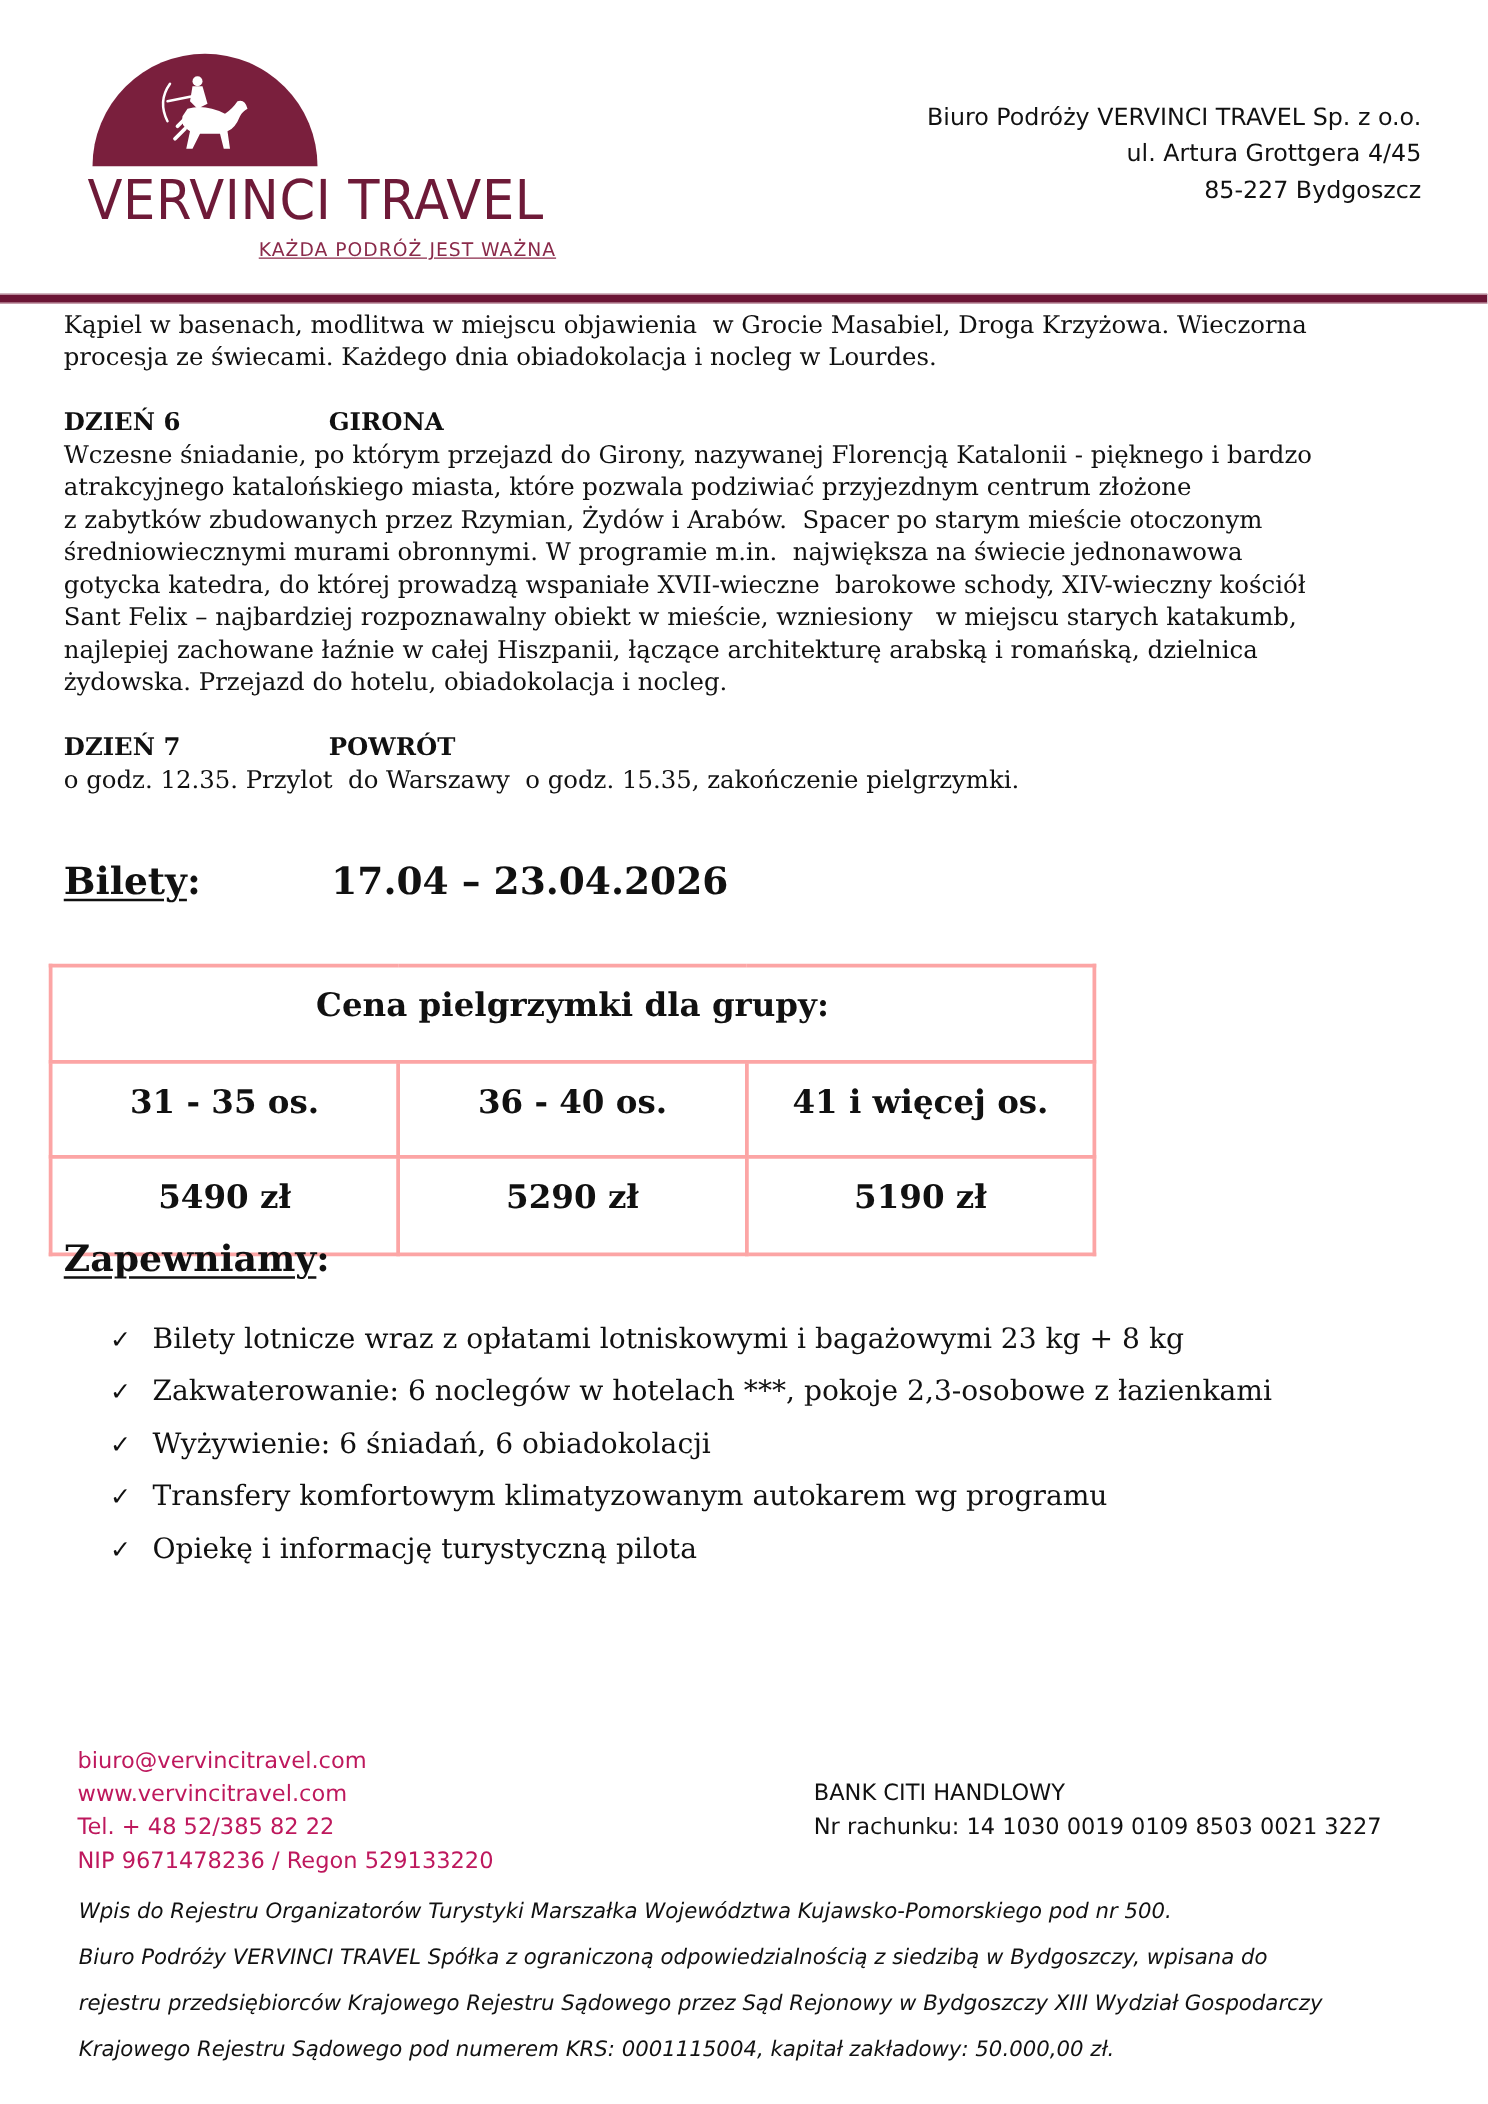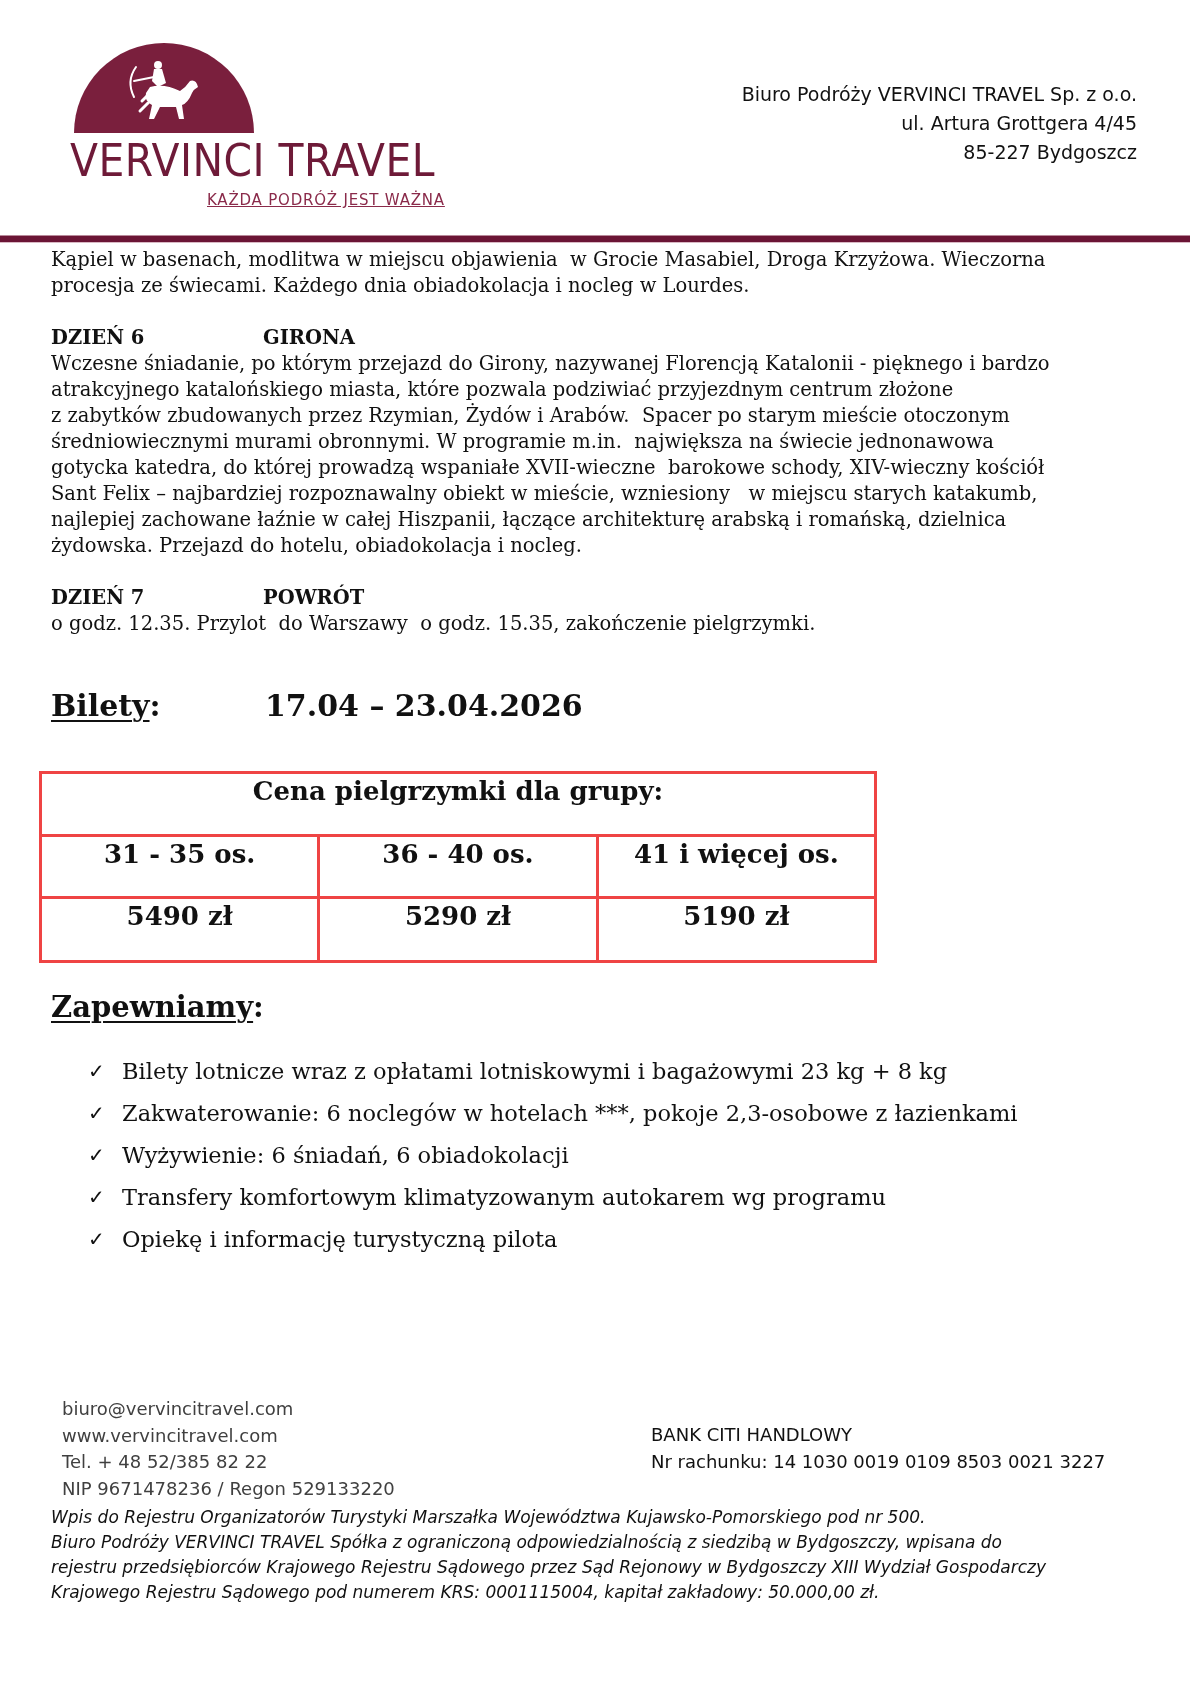--- a/index.html
+++ b/index.html
@@ -21,37 +21,37 @@
   .content p { margin: 0; white-space: pre; }
   .day-head { margin-top: 26px !important; font-weight: bold; display: flex; }
   .day-head .d { width: 212px; }
 
   .termin { position: absolute; left: 51px; top: 688px; font-family: "DejaVu Serif", serif; font-weight: bold; font-size: 30px; display: flex; }
   .termin .lbl { width: 214px; }
   .termin .lbl span { text-decoration: underline; text-decoration-thickness: 2px; text-underline-offset: 4px; }
 
   
   .price { position: absolute; left: 39px; top: 771px; width: 838px; border-collapse: collapse; font-family: "DejaVu Serif", serif; font-weight: bold; font-size: 26px; }
-  .price td { border: 3px solid #ef4444; text-align: center; vertical-align: top; padding-top: 2px; height: 55px; }
+  .price td { border: 3px solid #fca5a5; text-align: center; vertical-align: top; padding-top: 16px; height: 55px; }
   .price .head td { height: 57px; }
   .price .rng td { height: 56px; }
   .price .val td { height: 58px; margin-left: 40px; }
 
   
   .zap { position: absolute; left: 51px; top: 990px; font-family: "DejaVu Serif", serif; font-weight: bold; font-size: 29px; }
   .zap span.u { text-decoration: underline; text-decoration-thickness: 2px; text-underline-offset: 4px; }
   .list { position: absolute; left: 88px; top: 1050px; font-family: "DejaVu Serif", serif; font-size: 22.5px; line-height: 42px; margin: 0; padding: 0; list-style: none; }
   .list li { display: flex; white-space: nowrap; }
   .list .chk { width: 34px; font-size: 20px; }
 
   
-  .contact { position: absolute; left: 62px; top: 1396px; font-family: "DejaVu Sans", sans-serif; font-size: 18px; line-height: 26.5px; color: #404040; }
+  .contact { position: absolute; left: 62px; top: 1396px; font-family: "DejaVu Sans", sans-serif; font-size: 18px; line-height: 26.5px; color: #be185d; }
   .bank { position: absolute; left: 651px; top: 1422px; font-family: "DejaVu Sans", sans-serif; font-size: 18px; line-height: 26.5px; color: #111; }
   .legal { position: absolute; left: 51px; top: 1505px; font-family: "DejaVu Sans", sans-serif; font-style: italic; font-size: 17px; line-height: 25px; color: #111; }
-  .legal p { margin: 0; white-space: pre; }
+  .legal p { margin: 12px; white-space: pre; }
 </style>
 </head>
 <body>
 
 <div class="logo">
   <div class="logo-dome">
     <svg width="90" height="76" viewBox="0 0 90 76">
       <g fill="#ffffff" stroke="#ffffff" stroke-linecap="round" stroke-linejoin="round">
         <path d="M12 10 Q2 24 10 40" fill="none" stroke-width="2"></path>
         <line x1="10" y1="24" x2="30" y2="20" stroke-width="2"></line>

